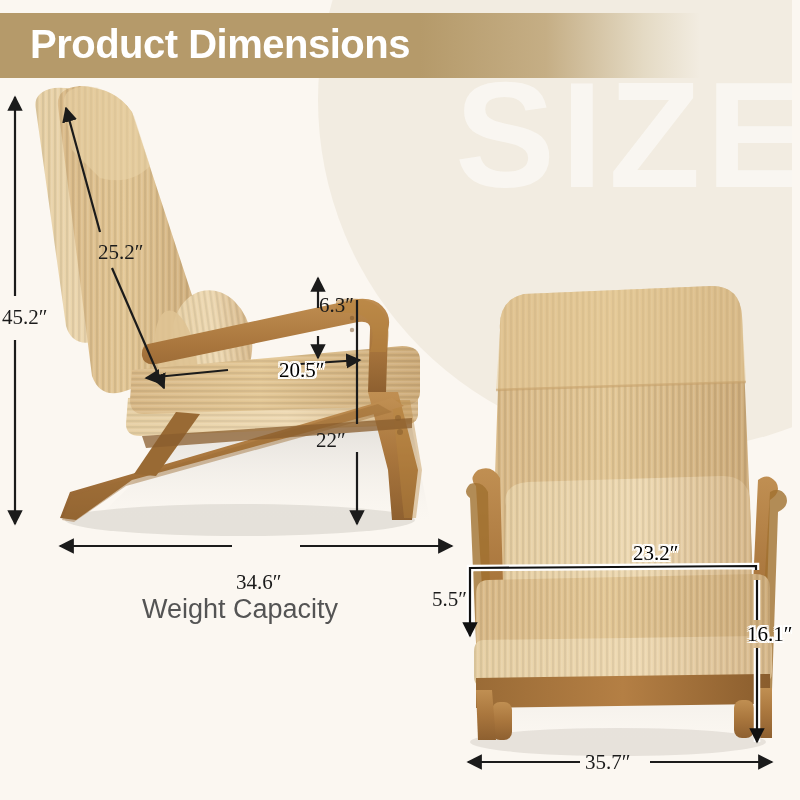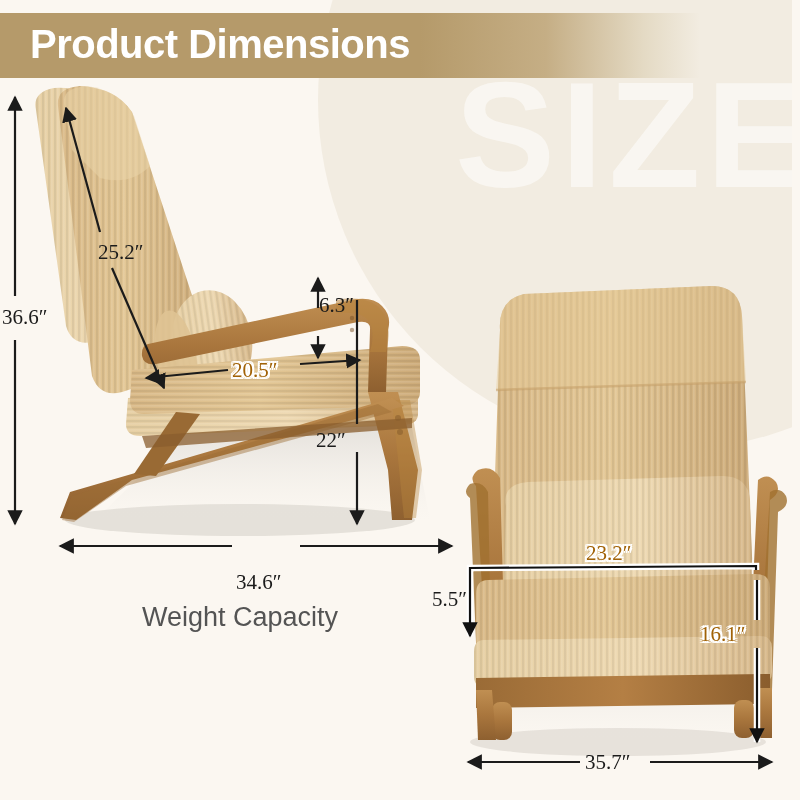--- a/index.html
+++ b/index.html
@@ -50,33 +50,34 @@
 
   
   .dim{
     position:absolute;
     font-size:21px;
     color:#1b1b1b;
     white-space:nowrap;
     font-family:Liberation Serif, serif;
   }
   .dim.onwhite{
-    color:#a16207;
+    color:#000000;
     text-shadow:
       -2px -2px 0 #fff, 2px -2px 0 #fff, -2px 2px 0 #fff, 2px 2px 0 #fff,
       0 -2px 0 #fff, 0 2px 0 #fff, -2px 0 0 #fff, 2px 0 0 #fff;
+    margin-left: 47px;
   }
 
   .svg-layer{position:absolute;left:0;top:0;width:800px;height:800px;pointer-events:none;}
 
   
   .weight-wrap{position:absolute;left:120px;top:590px;width:240px;text-align:center;}
   .weight-icon{position:relative;width:160px;height:120px;margin:0 auto;}
   .weight-label{
-    margin-top:12px;
+    margin-top:4px;
     font-size:27px;
     color:#545454;
     font-family:"Liberation Sans", sans-serif;
   }
 </style>
 </head>
 <body>
 
 <div id="stage">
 
@@ -246,21 +247,21 @@
       <path d="M757 580 L757 620" stroke="#ffffff" stroke-width="6.5"></path>
       <path d="M757 648 L757 742" stroke="#ffffff" stroke-width="6.5"></path>
       <line x1="757" y1="580" x2="757" y2="620" stroke="#111" stroke-width="2.2"></line>
       <line x1="757" y1="648" x2="757" y2="742" stroke="#111" stroke-width="2.2" marker-end="url(#arW)"></line>
 
       <line x1="468" y1="762" x2="580" y2="762" stroke="#1b1b1b" stroke-width="2.2" marker-start="url(#ar)"></line>
       <line x1="650" y1="762" x2="772" y2="762" stroke="#1b1b1b" stroke-width="2.2" marker-end="url(#ar)"></line>
     </g>
   </svg>
 
-  <div class="dim" style="left:2px;top:305px;">36.6″</div>
+  <div class="dim" style="left:2px;top:305px;">45.2″</div>
   <div class="dim" style="left:98px;top:240px;">25.2″</div>
   <div class="dim" style="left:272px;top:293px;margin-left:47px;">6.3″</div>
   <div class="dim onwhite" style="left:232px;top:358px;">20.5″</div>
   <div class="dim" style="left:316px;top:428px;">22″</div>
   <div class="dim" style="left:236px;top:534px;margin-top:36px;">34.6″</div>
 
   <div class="dim onwhite" style="left:586px;top:541px;">23.2″</div>
   <div class="dim" style="left:432px;top:587px;">5.5″</div>
   <div class="dim onwhite" style="left:700px;top:622px;">16.1″</div>
   <div class="dim" style="left:585px;top:750px;">35.7″</div>

